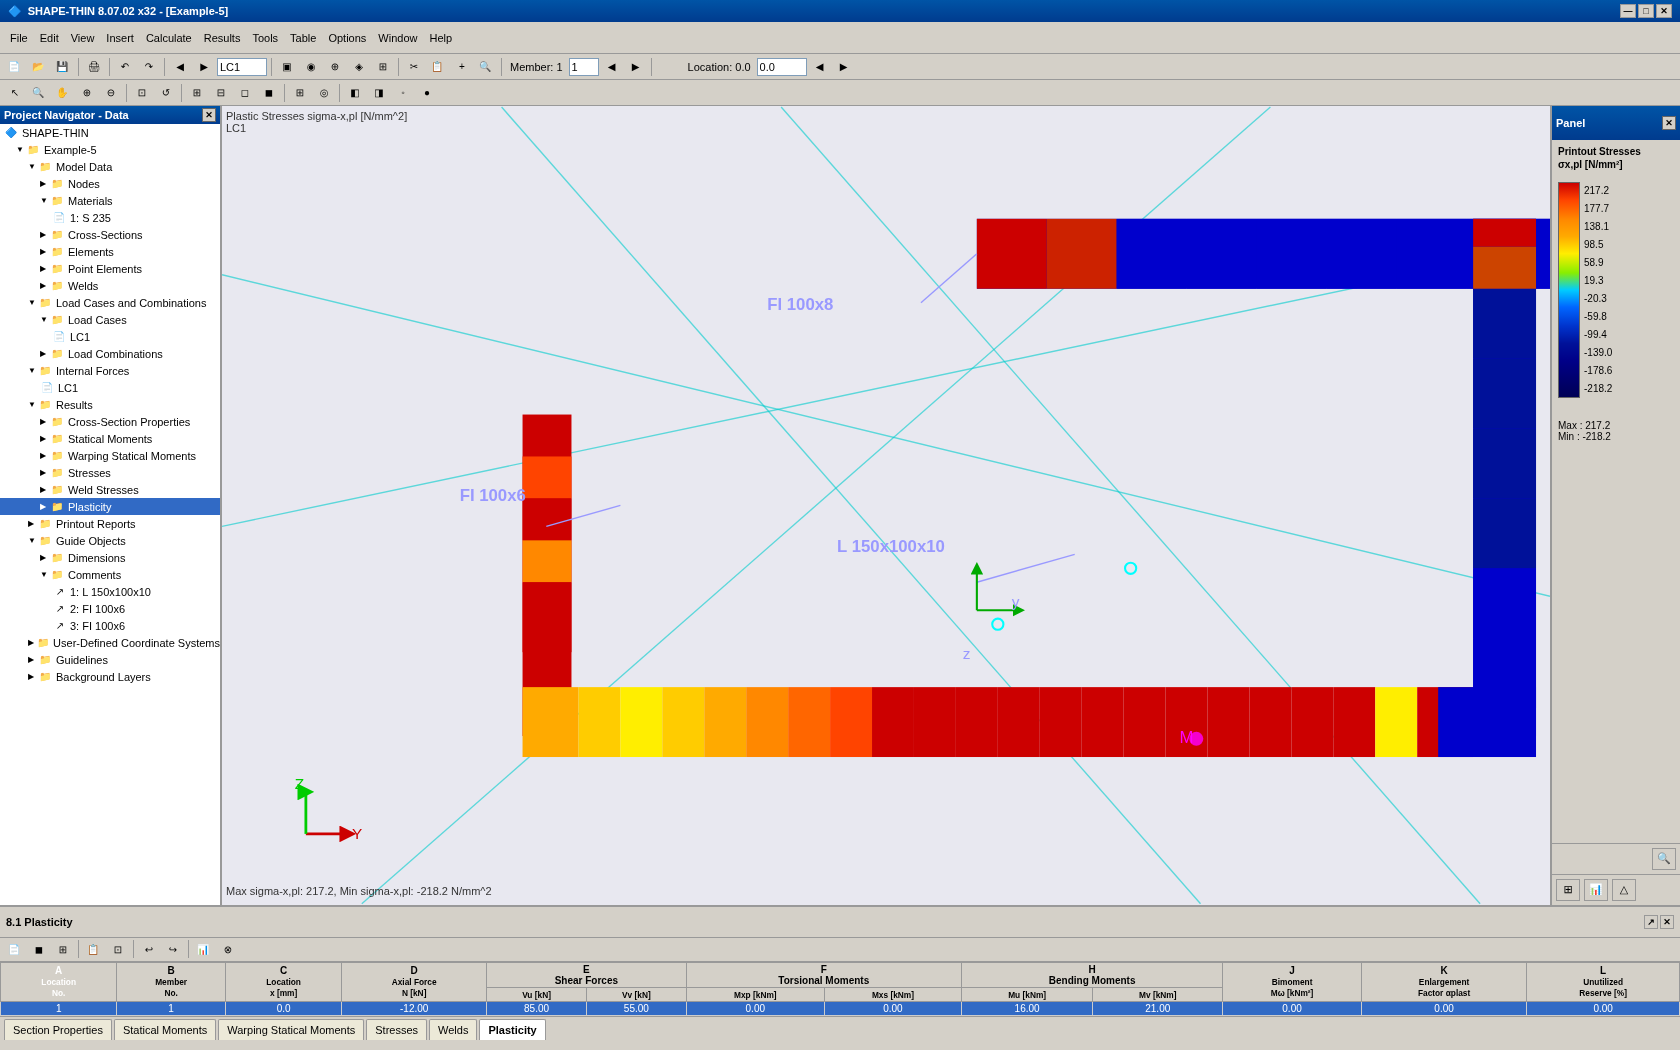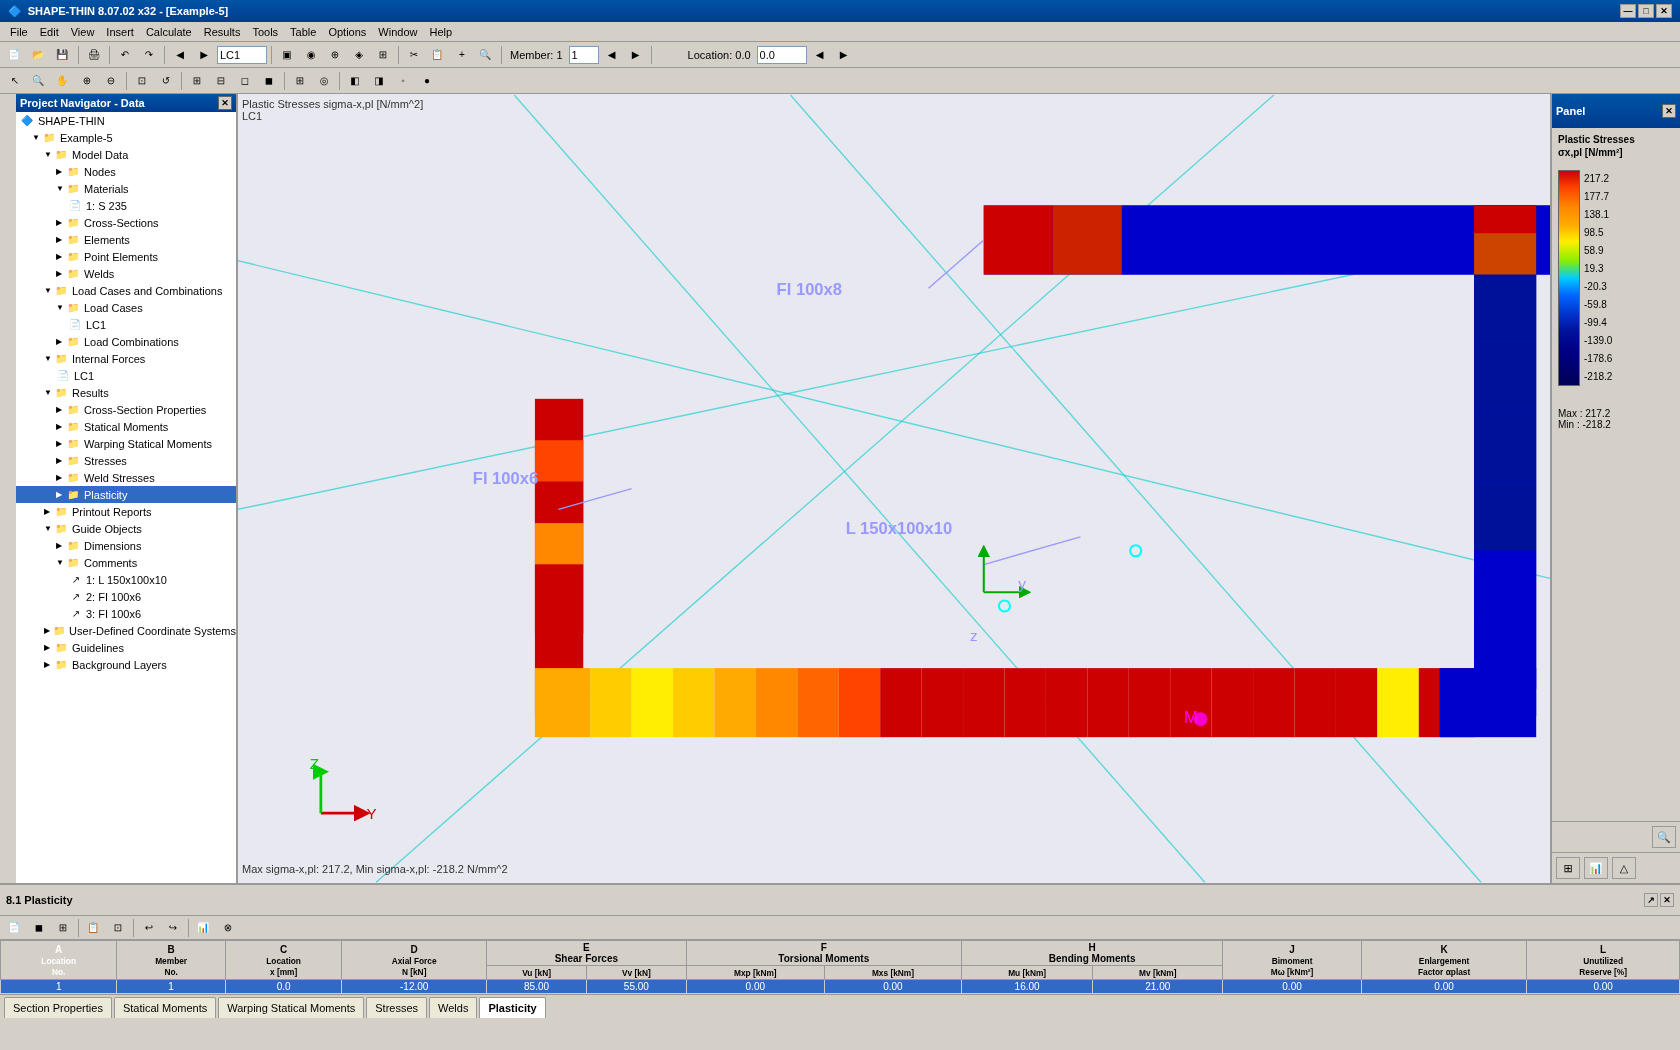--- a/index.html
+++ b/index.html
@@ -17,21 +17,21 @@
       font-weight: bold;
     }
     #title-bar .win-buttons { display: flex; gap: 2px; }
     #title-bar .win-btn {
       width: 16px; height: 14px; background: #d4d0c8; border: 1px solid #999;
       display: flex; align-items: center; justify-content: center; font-size: 9px; cursor: pointer; color: #000;
     }
     
     
     #menu-bar {
-      height: 20px;
+      height: 32px;
       background: #d4d0c8;
       display: flex;
       align-items: center;
       padding: 0 4px;
       border-bottom: 1px solid #999;
       font-size: 11px;
     }
     #menu-bar .menu-item { padding: 2px 6px; cursor: pointer; }
     
     
@@ -51,21 +51,20 @@
     }
     .toolbar-sep { width: 1px; height: 18px; background: #999; margin: 0 2px; }
     .toolbar-input {
       height: 18px; border: 1px solid #7f9db9; padding: 0 2px; font-size: 11px; background: white; width: 60px;
     }
     
     #content-area {
       display: flex;
       flex: 1;
       overflow: hidden;
-      padding-left: 16px;
     }
     
     
     #left-panel {
       width: 222px;
       background: white;
       border-right: 2px solid #999;
       display: flex;
       flex-direction: column;
       overflow: hidden;
@@ -610,21 +609,21 @@
     <div style="position:absolute; bottom:8px; left:4px; font-size:11px; color:#333;">Max sigma-x,pl: 217.2, Min sigma-x,pl: -218.2 N/mm^2</div>
   </div>
 
   <div id="right-panel">
     <div id="right-panel-header">
       <span>Panel</span>
       <div class="right-panel-close">✕</div>
     </div>
 
     <div class="legend-panel">
-      <div class="legend-title">Plastic Stresses</div>
+      <div class="legend-title">Printout Stresses</div>
       <div class="legend-subtitle">σx,pl [N/mm²]</div>
 
       <div style="display:flex; align-items:flex-start; margin-top:4px;">
         <div style="width:22px; height:216px; background: linear-gradient(to bottom, #cc0000 0%, #ff4400 8%, #ff8800 17%, #ffaa00 25%, #ffee00 33%, #88ee00 42%, #00ccff 50%, #0066ff 58%, #0033cc 67%, #001199 75%, #000088 83%, #000055 100%); border: 1px solid #666;"></div>
         <div style="margin-left:4px; font-size:10px; line-height:18px;">
           <div>217.2</div>
           <div>177.7</div>
           <div>138.1</div>
           <div>98.5</div>
           <div>58.9</div>

